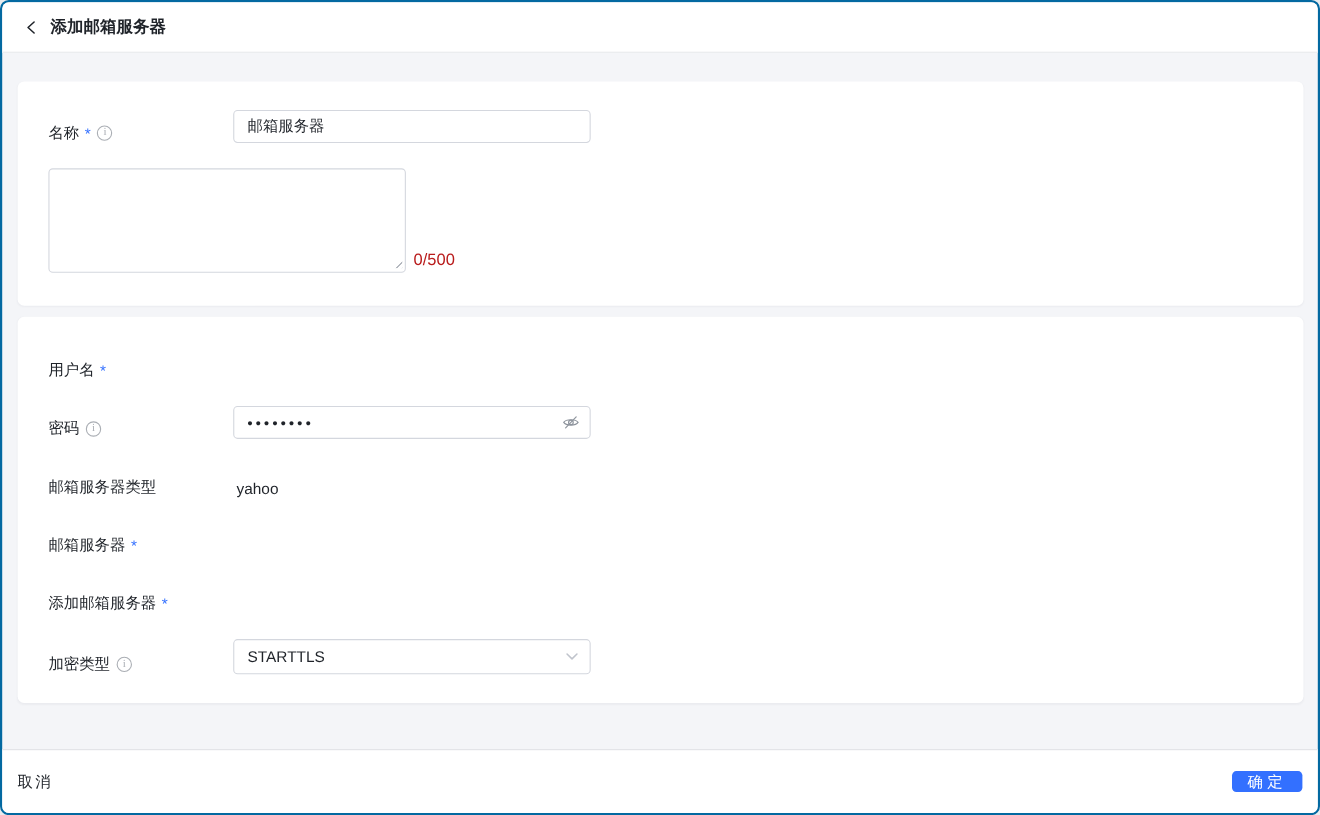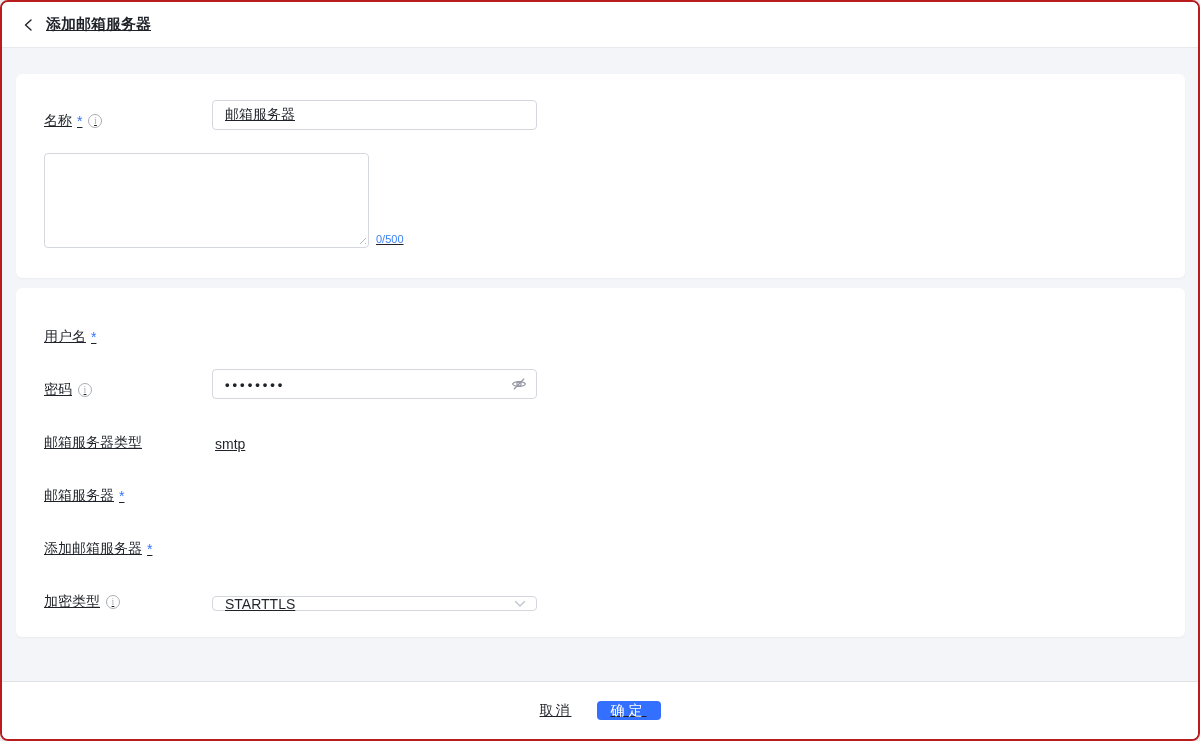--- a/index.html
+++ b/index.html
@@ -1,24 +1,24 @@
 <!DOCTYPE html>
 <html><head>
 <meta charset="utf-8">
 <style>
   * { box-sizing: border-box; margin: 0; padding: 0; }
   html, body { background: #e9ebee; }
   body { font-family: "Liberation Sans", "DejaVu Sans", sans-serif; }
 
   .frame {
     width: 1200px; height: 741px;
-    border: 2px solid #b91c1c; border-radius: 8px;
+    border: 2px solid #0369a1; border-radius: 8px;
     background: #f4f5f8; overflow: hidden;
     display: flex; flex-direction: column;
-    color: #1f2329; font-size: 14px; text-decoration: underline;
+    color: #1f2329; font-size: 14px;
   }
 
   
   .topbar {
     height: 46px; flex-shrink: 0; background: #fff;
     border-bottom: 1px solid #e7e9ec;
     display: flex; align-items: center; padding: 0 20px; gap: 11px;
   }
   .back-btn { display: inline-flex; align-items: center; cursor: pointer; background: none; border: none; padding: 0; }
   .page-title { font-size: 15px; font-weight: 600; color: #1f2329; }
@@ -71,36 +71,36 @@
     width: 100%; height: 95px; resize: none;
     border: 1px solid #d4d7de; border-radius: 4px;
     padding: 6px 12px; font: inherit; color: #1f2329; outline: none; display: block;
   }
   .resize-handle {
     position: absolute; right: 3px; bottom: 4px; width: 9px; height: 9px;
     clip-path: polygon(100% 0, 100% 100%, 0 100%);
     background: repeating-linear-gradient(135deg, #b4b8bf 0 1px, transparent 1px 4px);
     cursor: nwse-resize;
   }
-  .counter { align-self: flex-end; margin-left: 7px; padding-bottom: 3px; font-size: 11px; color: #3b82f6; }
+  .counter { align-self: flex-end; margin-left: 7px; padding-bottom: 3px; font-size: 15px; color: #b91c1c; }
 
   .static-value { font-size: 14px; color: #1f2329; padding-left: 3px; }
 
   .select-box {
-    width: 325px; height: 15px;
+    width: 325px; height: 32px;
     border: 1px solid #d4d7de; border-radius: 4px; background: #fff;
     display: flex; align-items: center; justify-content: space-between;
     padding: 0 10px 0 12px; cursor: pointer;
   }
 
   
   .footer {
     height: 58px; flex-shrink: 0; background: #fff;
     border-top: 1px solid #e0e2e6;
-    display: flex; align-items: center; justify-content: center;
+    display: flex; align-items: center; justify-content: space-between;
     gap: 25px; padding: 0 14px;
   }
   .btn-text {
     background: none; border: none; font-size: 14px; color: #1f2329;
     letter-spacing: 2px; cursor: pointer; font-family: inherit;
   }
   .btn-primary {
     background: #3370ff; color: #fff; border: none; border-radius: 4px;
     height: 19px; padding: 0 14px; font-size: 14px; letter-spacing: 4px;
     cursor: pointer; font-family: inherit;
@@ -170,21 +170,21 @@
               </svg>
             </span>
           </button>
         </div>
       </div>
 
       <div class="form-row">
         <div class="form-label">
           <span>邮箱服务器类型</span>
         </div>
-        <span class="static-value">smtp</span>
+        <span class="static-value">yahoo</span>
       </div>
 
       <div class="form-row">
         <div class="form-label">
           <span>邮箱服务器</span>
           <span class="asterisk">*</span>
         </div>
       </div>
 
       <div class="form-row">

